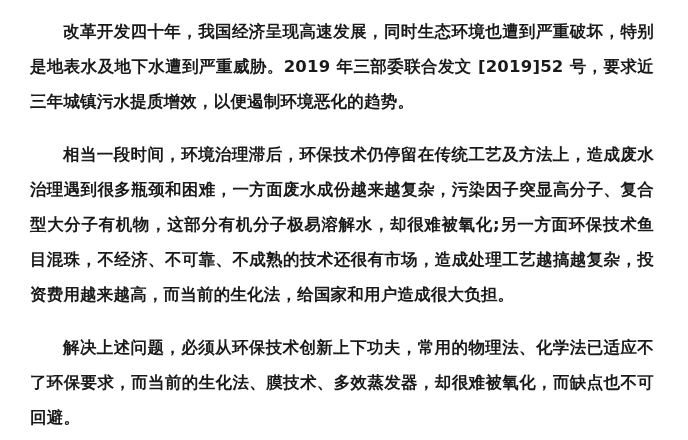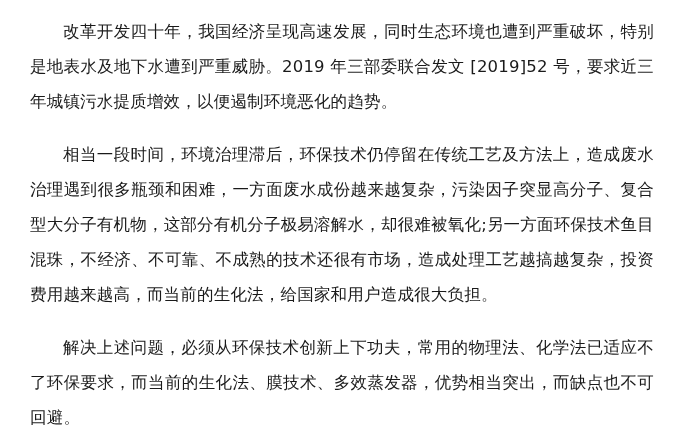--- a/index.html
+++ b/index.html
@@ -12,20 +12,21 @@
     background: #ffffff;
     font-family: "DejaVu Sans", "Liberation Sans", sans-serif;
     overflow: hidden;
   }
   .page {
     width: 688px;
     height: 440px;
     box-sizing: border-box;
     padding: 14px 34px 10px 30px;
     background: #ffffff;
+    font-weight: bold;
   }
   .para {
     font-size: 16.5px;
     line-height: 35px;
     color: #1a1a1a;
     text-align: justify;
     text-justify: inter-ideograph;
     text-indent: 2em;
     margin: 0 0 18px 0;
     letter-spacing: 0.2px;
@@ -34,14 +35,14 @@
   .para:last-child {
     margin-bottom: 0;
   }
 </style>
 </head>
 <body>
 
 <div class="page">
   <p class="para">改革开发四十年，我国经济呈现高速发展，同时生态环境也遭到严重破坏，特别是地表水及地下水遭到严重威胁。2019 年三部委联合发文 [2019]52 号，要求近三年城镇污水提质增效，以便遏制环境恶化的趋势。</p>
   <p class="para">相当一段时间，环境治理滞后，环保技术仍停留在传统工艺及方法上，造成废水治理遇到很多瓶颈和困难，一方面废水成份越来越复杂，污染因子突显高分子、复合型大分子有机物，这部分有机分子极易溶解水，却很难被氧化;另一方面环保技术鱼目混珠，不经济、不可靠、不成熟的技术还很有市场，造成处理工艺越搞越复杂，投资费用越来越高，而当前的生化法，给国家和用户造成很大负担。</p>
-  <p class="para">解决上述问题，必须从环保技术创新上下功夫，常用的物理法、化学法已适应不了环保要求，而当前的生化法、膜技术、多效蒸发器，优势相当突出，而缺点也不可回避。</p>
+  <p class="para">解决上述问题，必须从环保技术创新上下功夫，常用的物理法、化学法已适应不了环保要求，而当前的生化法、膜技术、多效蒸发器，却很难被氧化，而缺点也不可回避。</p>
 </div>
 
 </body></html>

